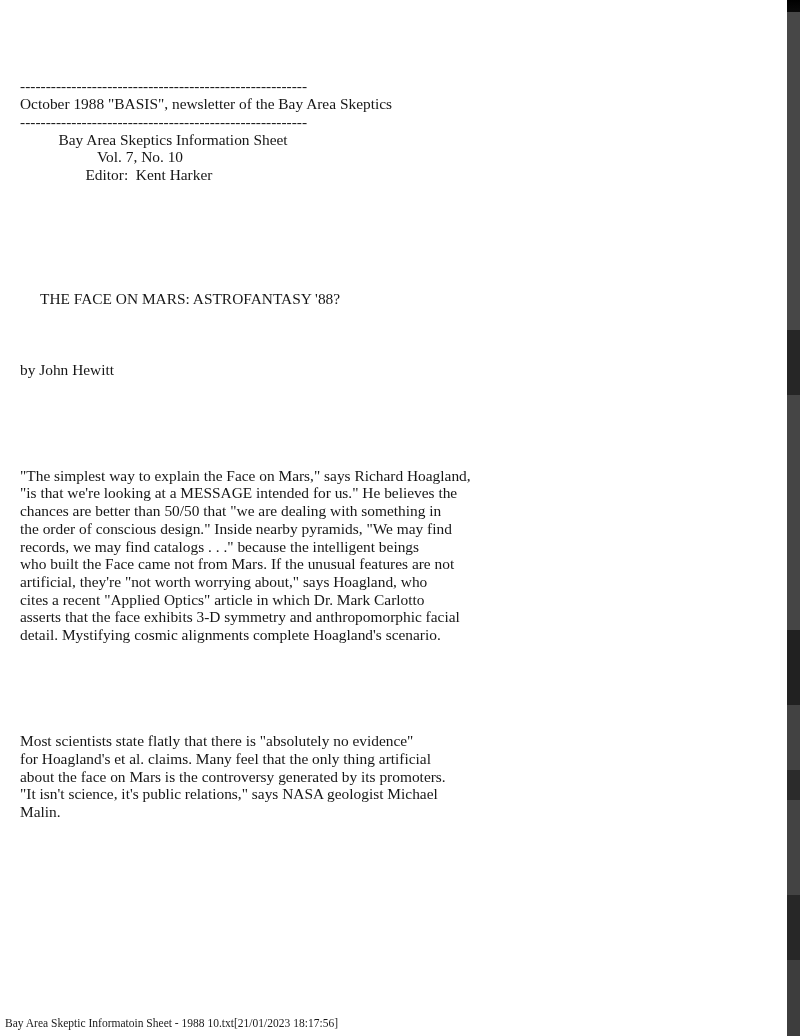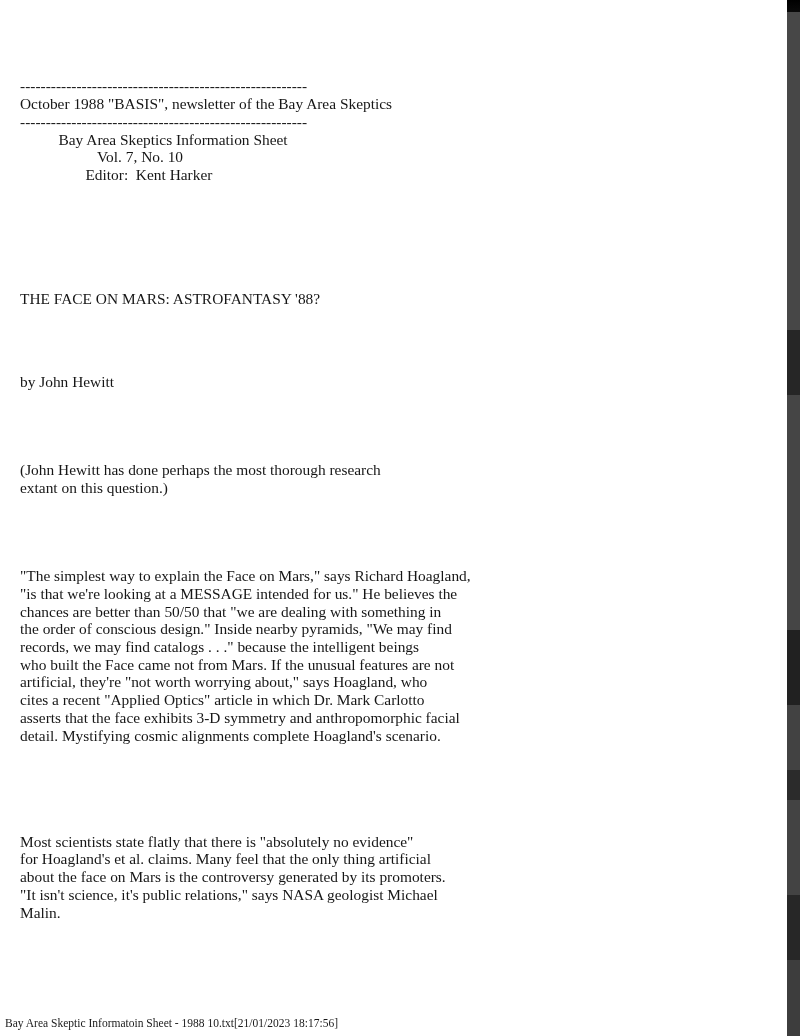--- a/index.html
+++ b/index.html
@@ -20,22 +20,22 @@
     position: absolute;
     left: 20px;
     top: 0;
     width: 745px;
     padding-top: 42px;
     font-size: 15.4px;
     line-height: 17.7px;
     white-space: pre-wrap;
   }
   .masthead { margin: 0; }
-  .article-title { margin-top: 53px; }
-  .byline { margin-top: 12px; }
+  .article-title { margin-top: 53px; margin-left: 20px; }
+  .byline { margin-top: 0; }
   .para { margin-top: 17.7px; }
   .watermark {
     position: absolute;
     left: 170px;
     top: 746px;
     width: 460px;
     height: 56px;
     pointer-events: none;
     opacity: 0.93;
   }
@@ -99,22 +99,20 @@
 October 1988 "BASIS", newsletter of the Bay Area Skeptics
 --------------------------------------------------------
           Bay Area Skeptics Information Sheet
                     Vol. 7, No. 10
                  Editor:  Kent Harker</div>
 
     <div class="article-title">THE FACE ON MARS: ASTROFANTASY '88?</div>
 
     <div class="byline">by John Hewitt</div>
 
-    <div class="para">(John Hewitt has done perhaps the most thorough research
-extant on this question.)</div>
 
     <div class="para">"The simplest way to explain the Face on Mars," says Richard Hoagland,
 "is that we're looking at a MESSAGE intended for us." He believes the
 chances are better than 50/50 that "we are dealing with something in
 the order of conscious design." Inside nearby pyramids, "We may find
 records, we may find catalogs . . ." because the intelligent beings
 who built the Face came not from Mars. If the unusual features are not
 artificial, they're "not worth worrying about," says Hoagland, who
 cites a recent "Applied Optics" article in which Dr. Mark Carlotto
 asserts that the face exhibits 3-D symmetry and anthropomorphic facial

